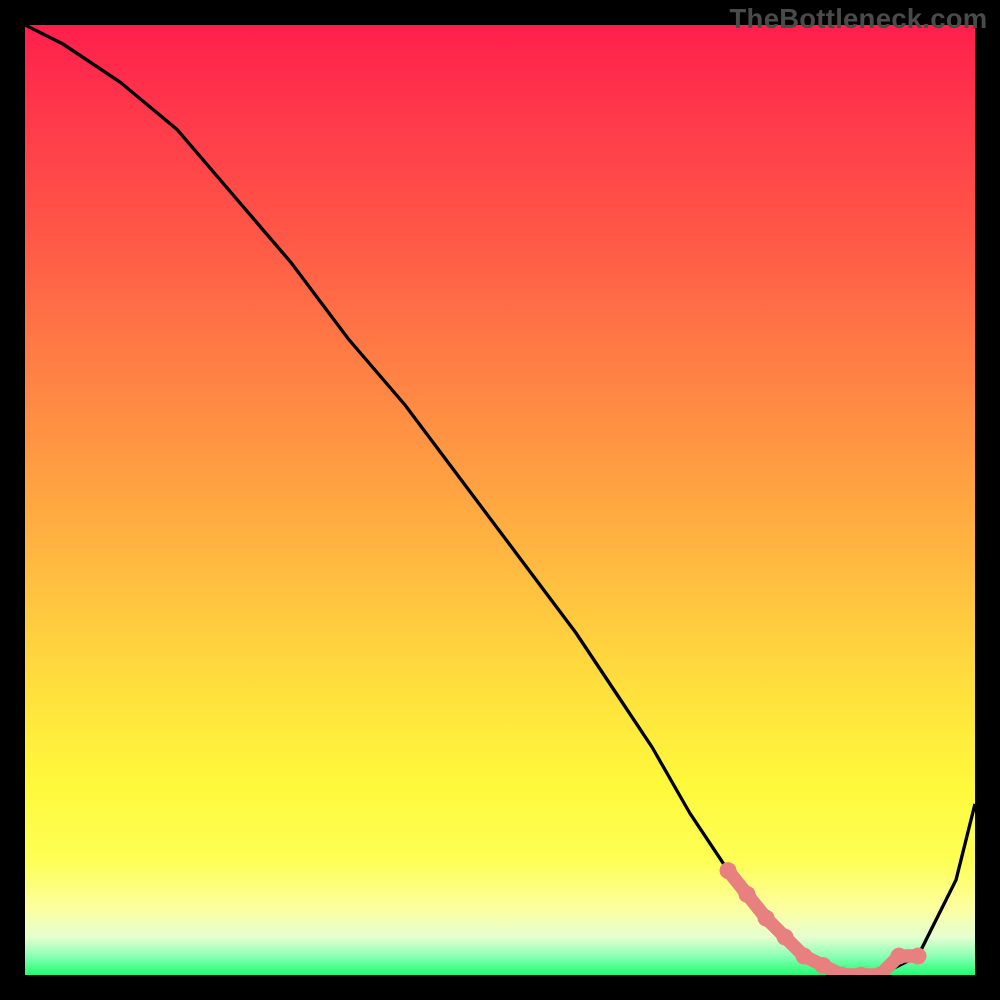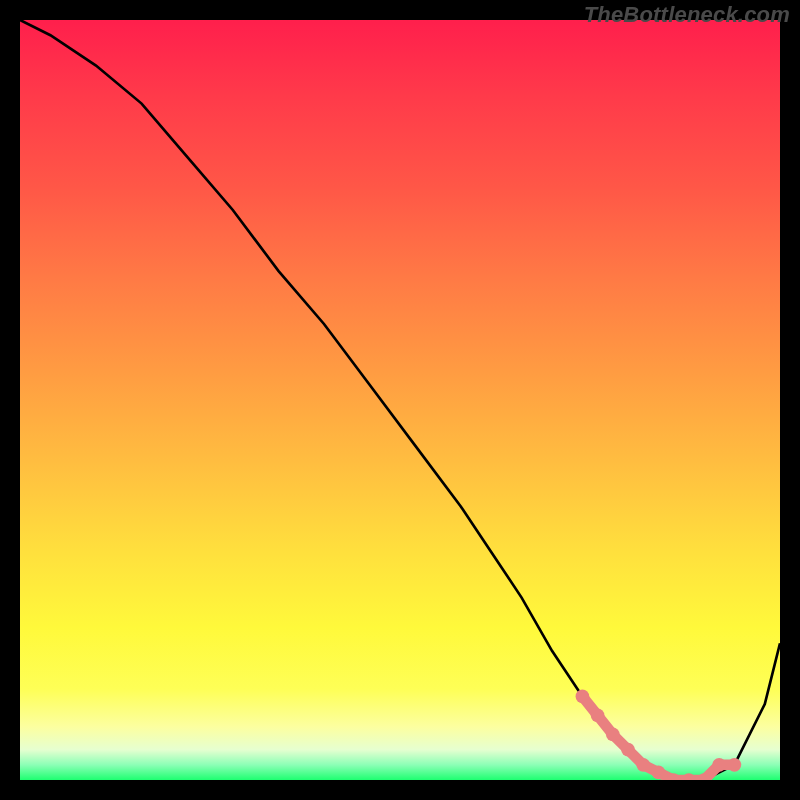--- a/index.html
+++ b/index.html
@@ -19,21 +19,20 @@
   }
   .watermark {
     position: absolute;
     top: 2px;
     right: 10px;
     color: #4a4a4a;
     font-size: 22px;
     font-weight: 600;
     letter-spacing: 0.2px;
     z-index: 10;
-    font-style: italic;
   }
   .plot {
     position: absolute;
     left: 20px;
     top: 20px;
     width: 760px;
     height: 760px;
     overflow: hidden;
   }
   .gradient {

